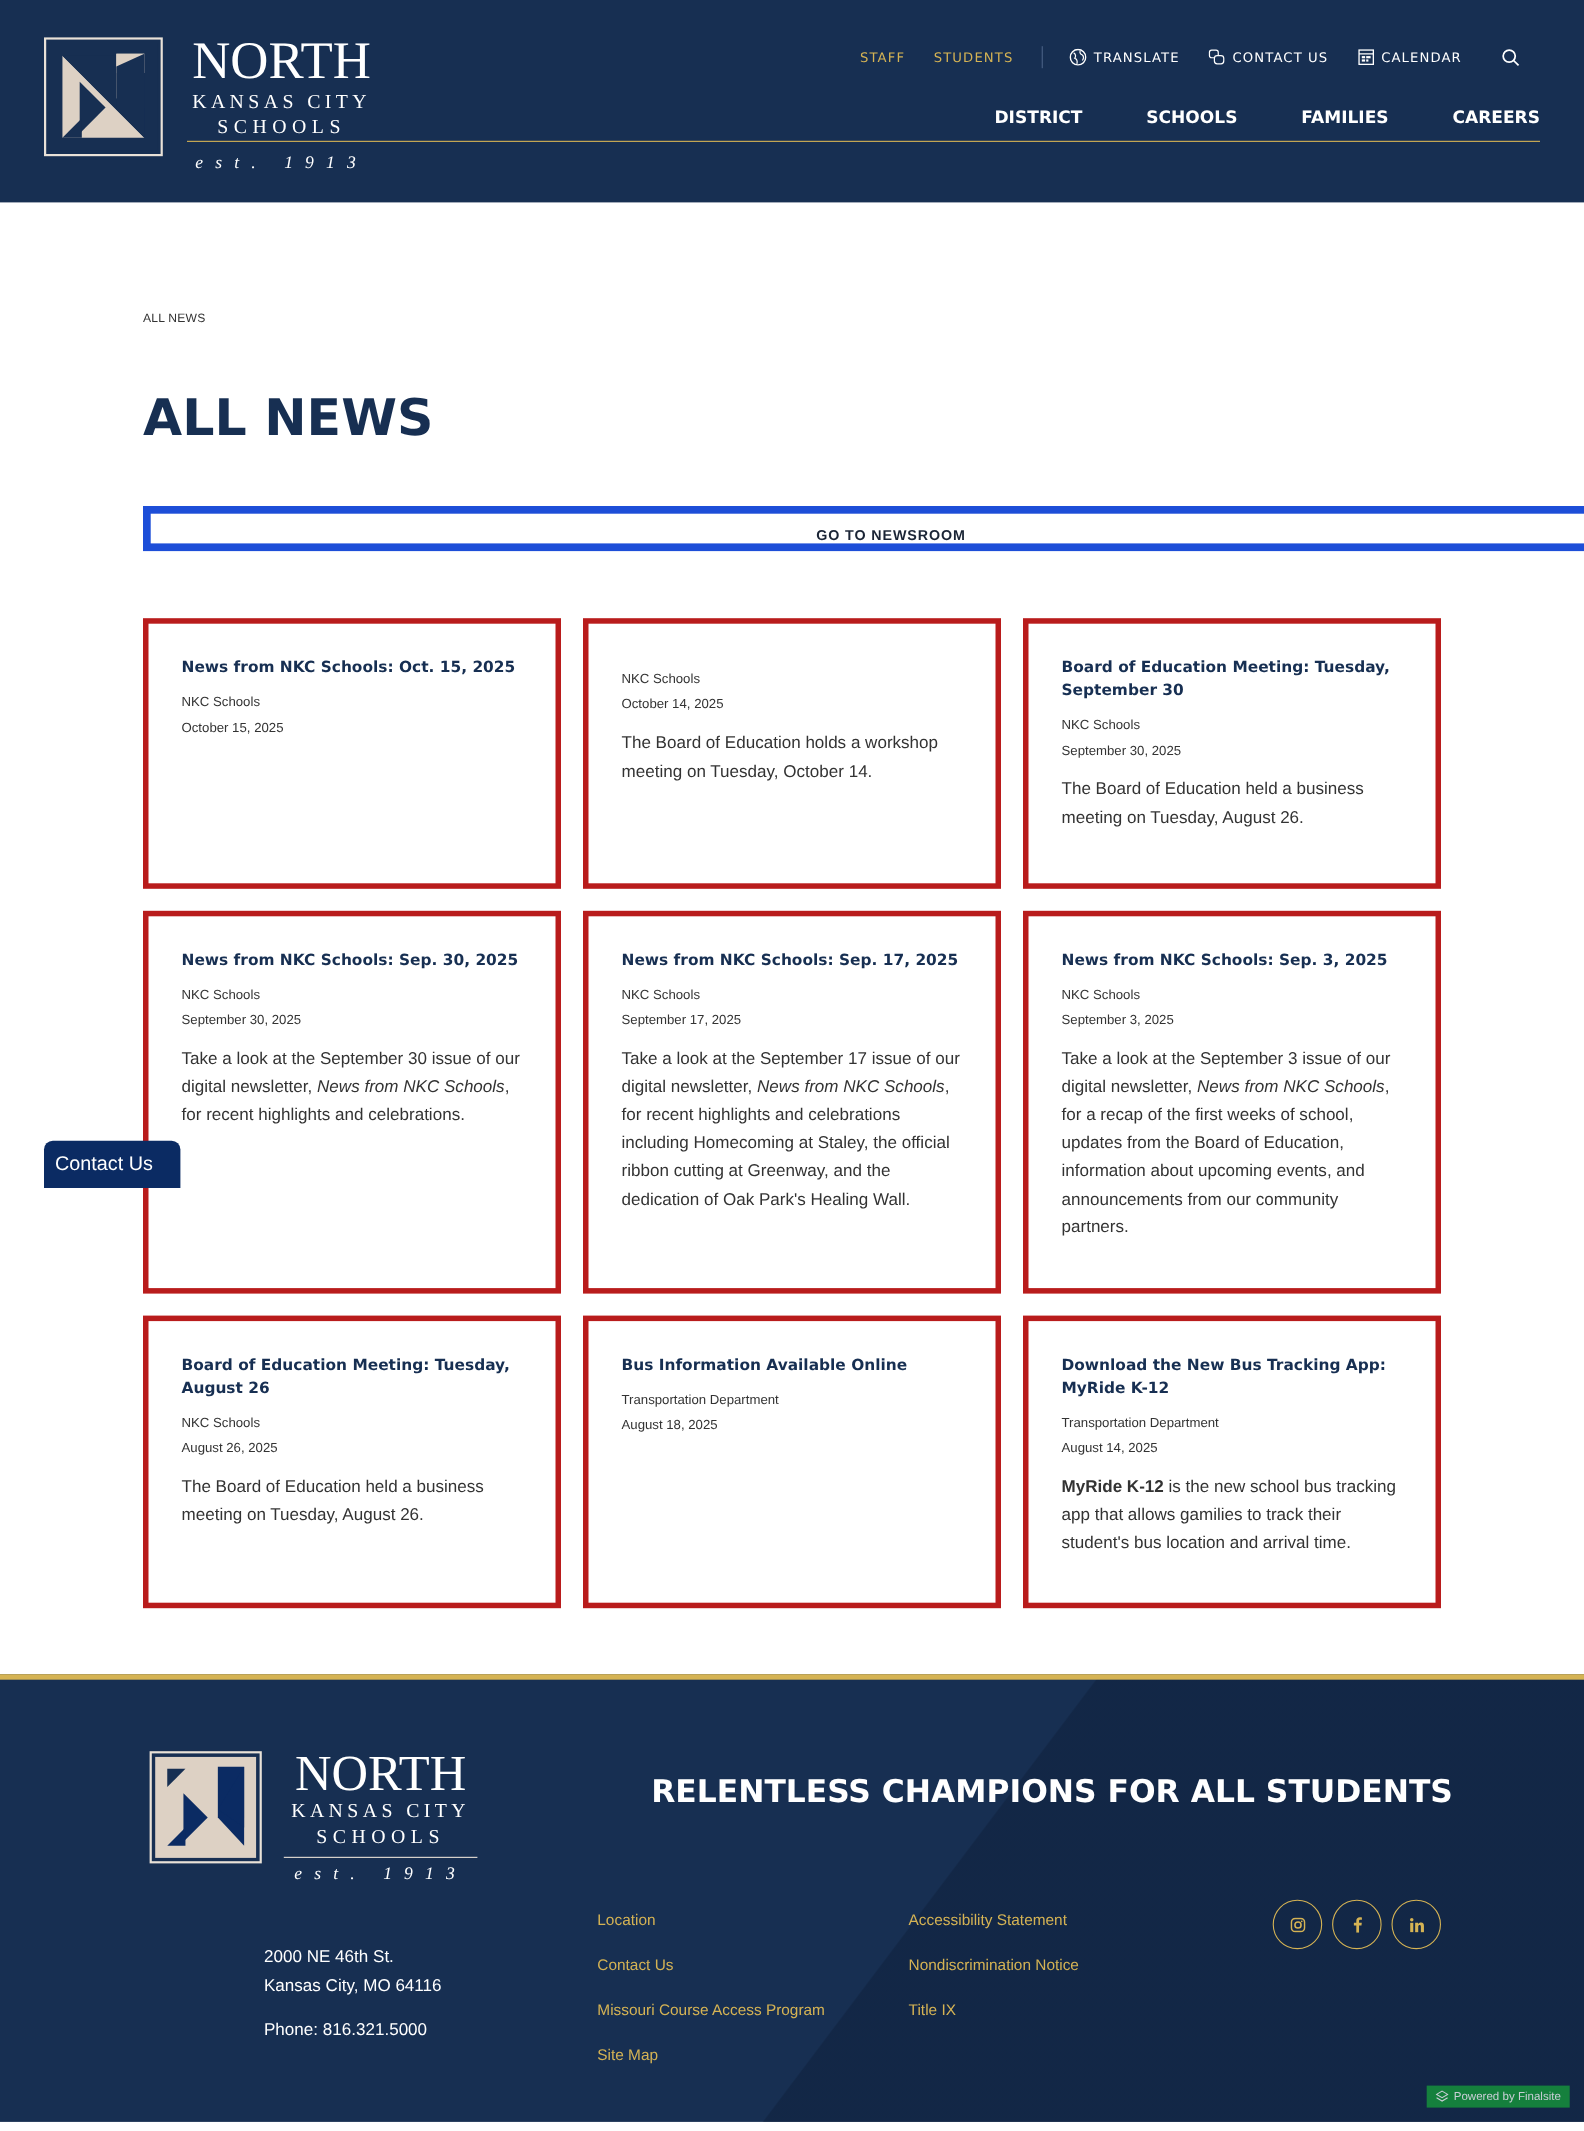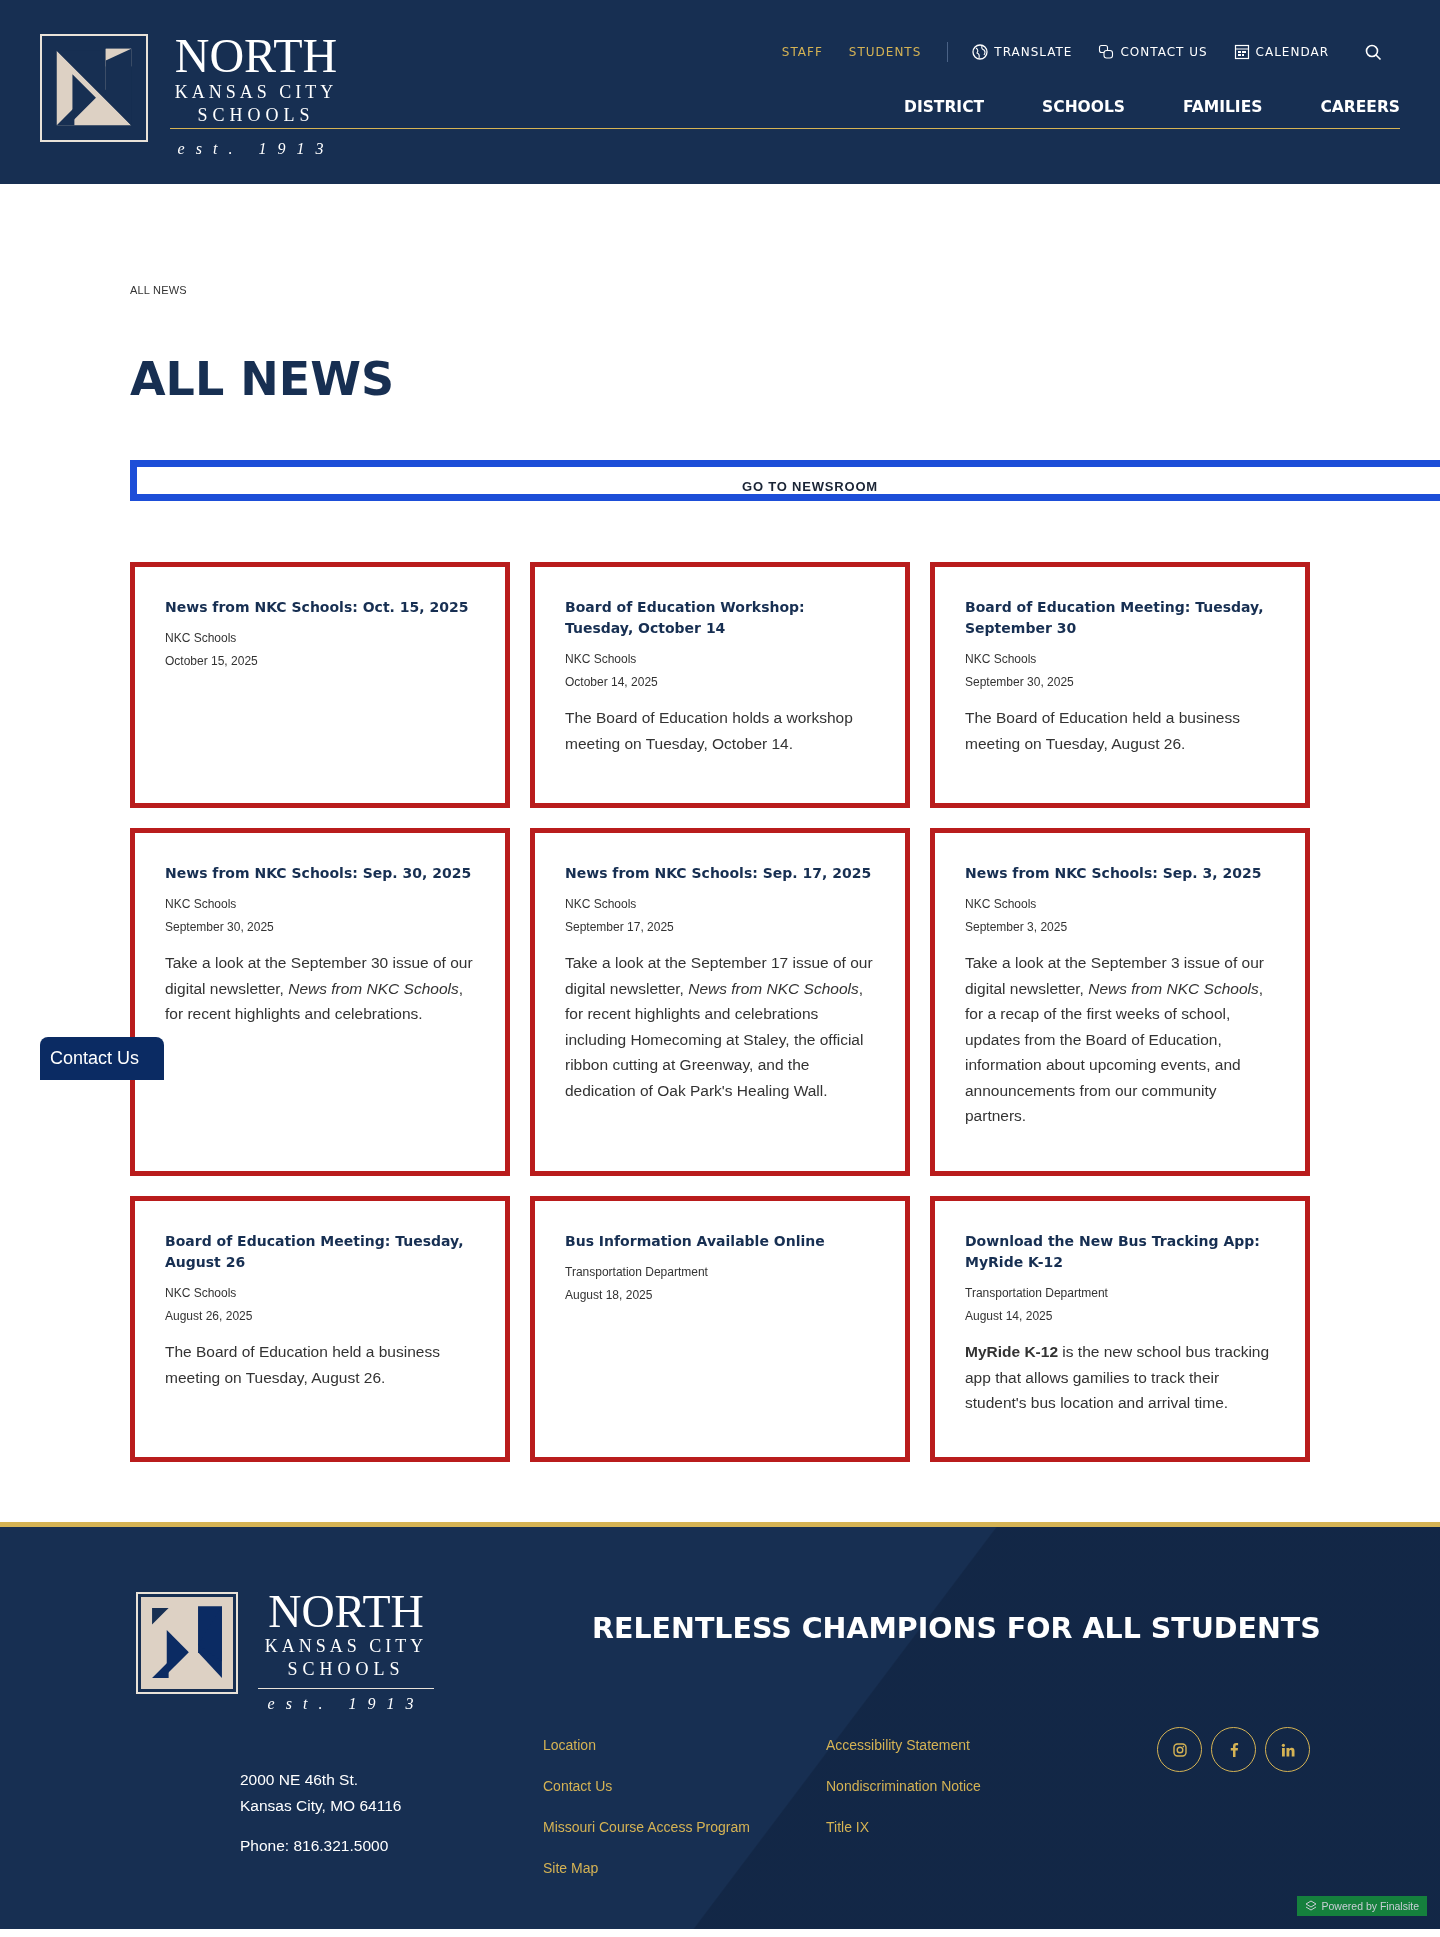--- a/index.html
+++ b/index.html
@@ -148,21 +148,20 @@
   <a class="newsroom-btn">GO TO NEWSROOM</a>
 
   <div class="grid">
 
     <article class="card r1">
       <h3 class="card-title">News from NKC Schools: Oct. 15, 2025</h3>
       <div class="card-author">NKC Schools</div>
       <div class="card-date">October 15, 2025</div>
     </article>
     <article class="card r1">
-      <h3 class="card-title">Board of Education Workshop: Tuesday, October 14</h3>
       <div class="card-author">NKC Schools</div>
       <div class="card-date">October 14, 2025</div>
       <p class="card-summary">The Board of Education holds a workshop meeting on Tuesday, October 14.</p>
     </article>
     <article class="card r1">
       <h3 class="card-title">Board of Education Meeting: Tuesday, September 30</h3>
       <div class="card-author">NKC Schools</div>
       <div class="card-date">September 30, 2025</div>
       <p class="card-summary">The Board of Education held a business meeting on Tuesday, August 26.</p>
     </article>

